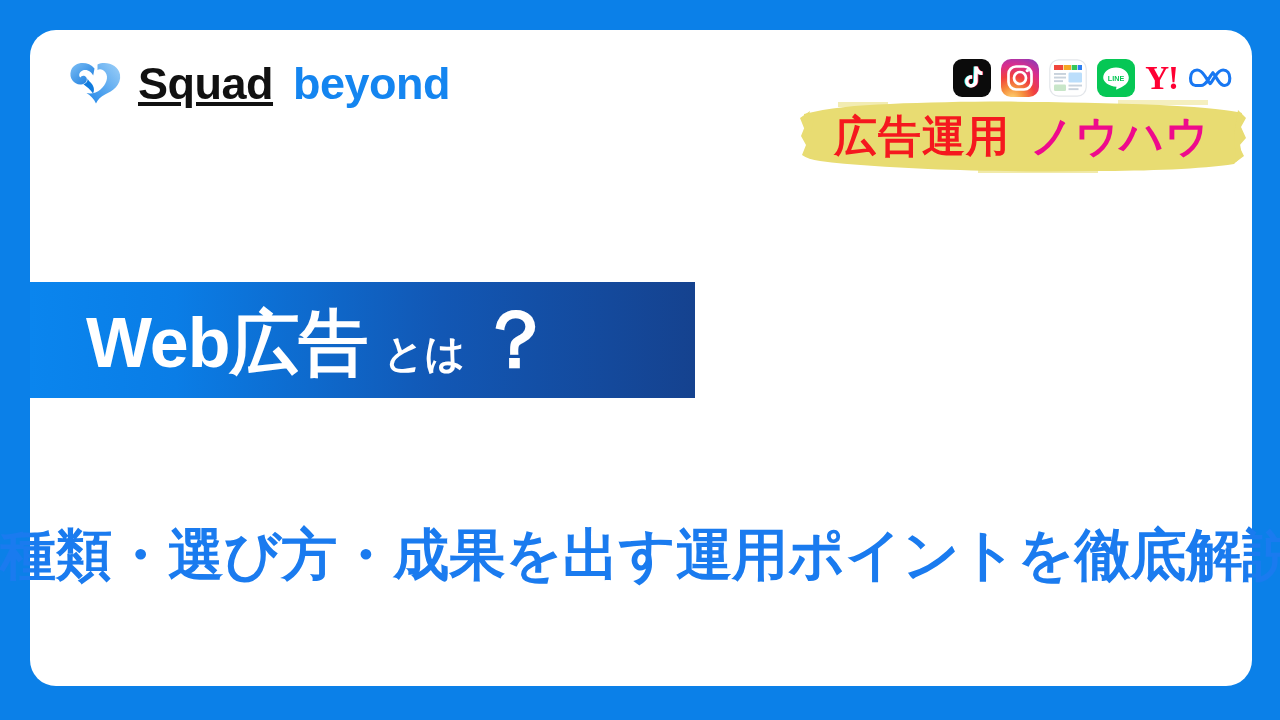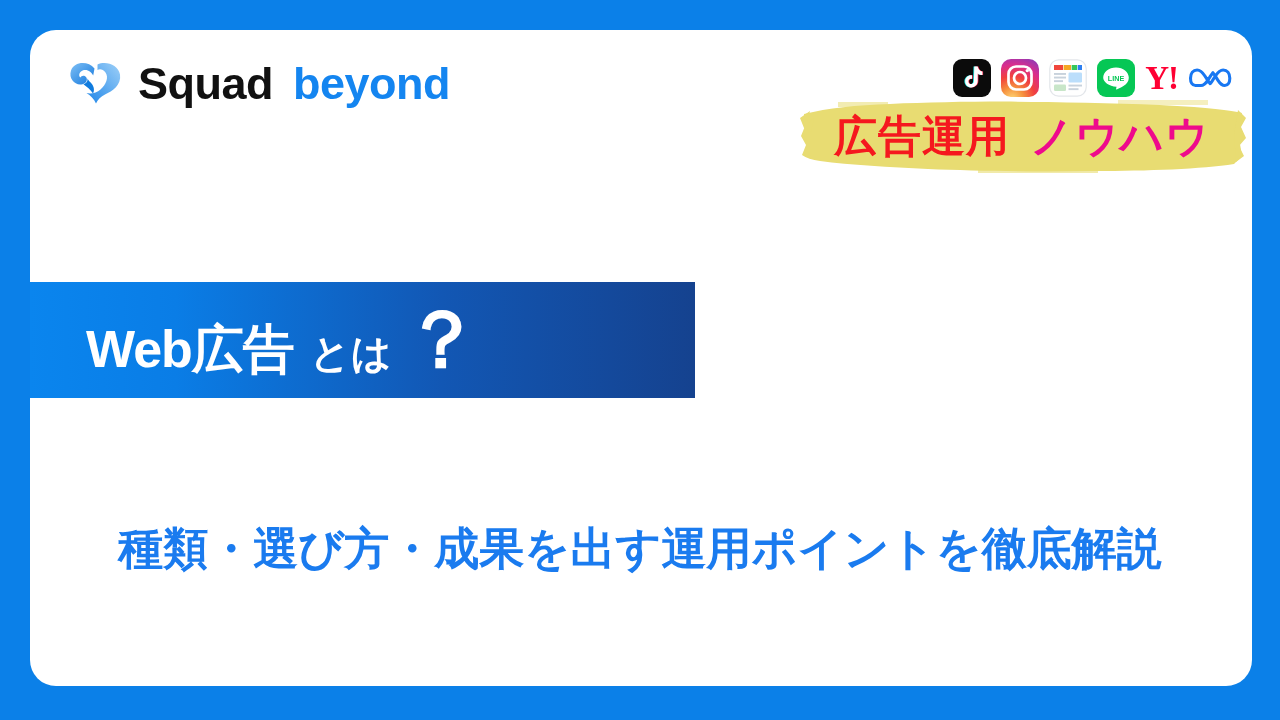--- a/index.html
+++ b/index.html
@@ -14,21 +14,21 @@
   .card{
     position:absolute;left:30px;top:30px;
     width:1222px;height:656px;
     background:#FFFFFF;border-radius:26px;
   }
 
   
   .brand{position:absolute;left:68px;top:58px;display:flex;align-items:center;gap:14px;}
   .brand-mark{width:56px;height:50px;display:block;}
   .brand-word{font-size:45px;font-weight:700;letter-spacing:-0.5px;line-height:1;white-space:nowrap;}
-  .brand-word .w1{color:#111111;}
+  .brand-word .w1{color:#111111;text-decoration:underline;}
   .brand-word .w2{color:#1485F0;margin-left:20px;}
 
   
   .socials{position:absolute;right:48px;top:57px;display:flex;align-items:flex-end;gap:10px;height:40px;}
   .soc{width:38px;height:38px;display:block;}
   .soc-yahoo{
     font-family:"Liberation Serif","DejaVu Serif",serif;
     color:#FF0033;font-weight:700;font-size:33px;line-height:38px;
     letter-spacing:-1px;white-space:nowrap;
   }
@@ -49,29 +49,29 @@
   
   .title-bar{
     position:absolute;left:30px;top:282px;width:665px;height:116px;
     background:linear-gradient(90deg,#0A85EE 0%,#0A7DE6 22%,#1257B4 62%,#15428F 100%);
     display:flex;align-items:center;
   }
   .title-text{
     color:#FFFFFF;font-weight:700;white-space:nowrap;
     padding-left:56px;display:flex;align-items:baseline;line-height:1;
   }
-  .t-main{font-size:52px;letter-spacing:-1px;}
+  .t-main{font-size:70px;letter-spacing:-1px;}
   .t-sub{font-size:40px;letter-spacing:0px;margin-left:16px;}
   .t-q{font-size:80px;margin-left:10px;font-weight:700;}
 
   
   .subtitle{
     position:absolute;left:0;top:524px;width:1280px;
     text-align:center;color:#1A7BEF;
-    font-size:45px;font-weight:700;letter-spacing:0px;
+    font-size:56px;font-weight:700;letter-spacing:0px;
     line-height:1.1;white-space:nowrap;
   }
 </style>
 </head>
 <body>
 
 <div class="slide">
 
   <div class="card"></div>
 

